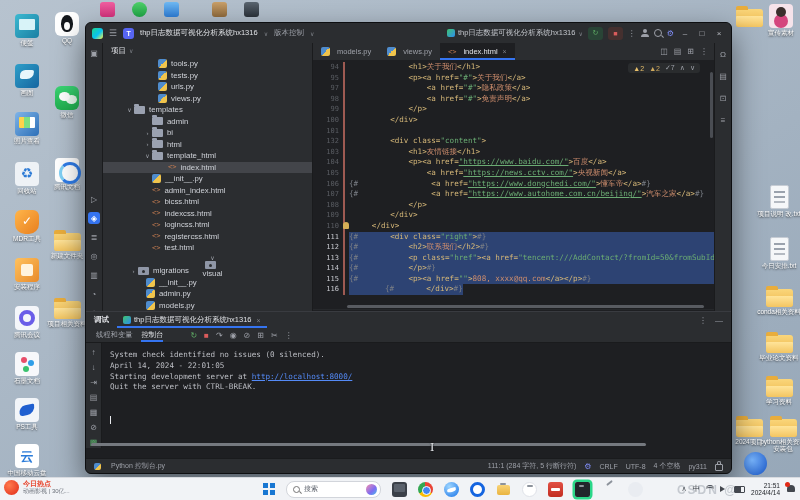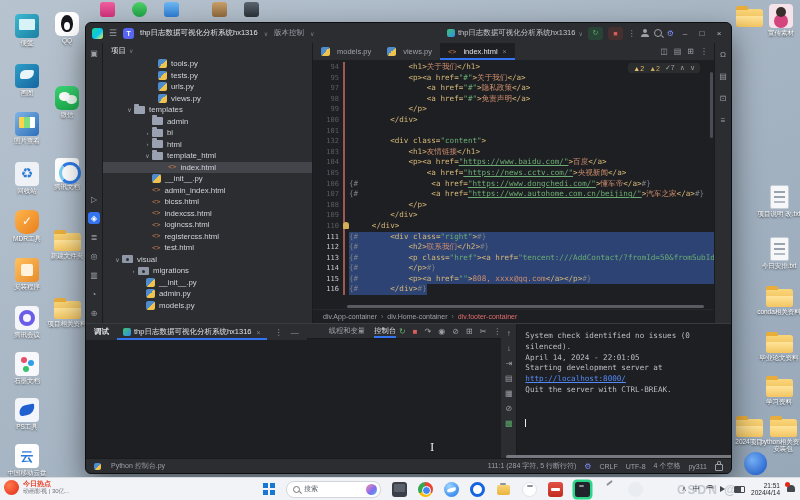--- a/index.html
+++ b/index.html
@@ -104,42 +104,42 @@
   .etab.act{color:#dfe1e5;background:#1e1f22;box-shadow:inset 0 -2px 0 #3574f0;}
   .etclose{color:#7d8087;font-size:7px;margin-left:2px;}
   .edtabs .tright{margin-left:auto;display:flex;align-items:center;gap:6px;padding-right:6px;color:#9da0a8;font-size:8px;}
   .codewrap{flex:1;position:relative;overflow:hidden;padding-top:2px;}
   .cl{display:flex;height:10.6px;line-height:10.6px;font-family:"DejaVu Sans Mono",monospace;font-size:7.6px;white-space:pre;position:relative;}
   .ln{width:26px;text-align:right;color:#5a5d63;padding-right:4px;flex:0 0 auto;font-size:7px;}
   .chg{width:2px;background:#9e5a52;flex:0 0 auto;}
   .gap{width:4px;flex:0 0 auto;}
   .code{flex:1;min-width:0;overflow:hidden;}
   .cl.sel .code{background:#2d4373;}
-  .cl.selp .code{flex:0 0 auto;background:#2d4373;}
+  .cl.selp .code{flex:0 0 auto;background:#2d4373;padding-left:36px;}
   .cl.sel .ln,.cl.selp .ln{color:#c8cad0;}
   .sg-g{color:#d5b778;}.sg-t{color:#cf8e6d;}.sg-s{color:#6aab73;}
   .sg-u{color:#6aab73;text-decoration:underline;}.sg-c{color:#7a7e85;}.sg-w{color:#bcbec4;}
   .bulb{position:absolute;left:30px;top:1.5px;width:6px;height:7px;background:#d6ae57;border-radius:3px 3px 1px 1px;}
   .inspect{position:absolute;top:3px;right:14px;display:flex;gap:5px;align-items:center;font-size:7px;color:#9da0a8;background:rgba(43,45,48,.9);padding:1px 5px;border-radius:3px;}
   .iwarn{color:#e8bf6a;}.iweak{color:#cfa95c;}.iok{color:#9da0a8;}
   .vsb{position:absolute;right:1px;top:12px;width:3px;height:66px;background:#4a4d53;border-radius:2px;}
   .hsbwrap{height:5px;position:relative;flex:0 0 auto;}
   .hsb{position:absolute;left:34px;right:10px;top:1px;height:3px;background:#585b61;border-radius:2px;}
   .bcrumb{height:13px;display:flex;align-items:center;gap:4px;padding-left:10px;font-size:7px;color:#9da0a8;border-top:1px solid #26282b;flex:0 0 auto;}
   .bsep{color:#6f7276;}
   .bc-err{color:#e06c6c;}
   .rstrip{width:16px;background:#2b2d30;border-left:1px solid #1a1b1d;display:flex;flex-direction:column;align-items:center;padding-top:5px;gap:10px;color:#9da0a8;font-size:8px;flex:0 0 auto;}
   
-  .dbg{position:absolute;left:0;right:0;top:300px;height:136px;background:#1e1f22;border-top:1px solid #393b40;display:flex;flex-direction:row;}
+  .dbg{position:absolute;left:0;right:0;top:288px;height:136px;background:#1e1f22;border-top:1px solid #393b40;display:flex;flex-direction:column;}
   .dbgh{height:16px;background:#2b2d30;display:flex;align-items:center;gap:8px;padding-left:8px;font-size:7.5px;flex:0 0 auto;}
   .dbgtitle{color:#dfe1e5;font-weight:bold;}
   .dbgtab{display:flex;align-items:center;gap:3px;padding:0 6px;height:100%;color:#dfe1e5;box-shadow:inset 0 -2px 0 #3574f0;}
   .dbgtab .ic{width:8px;height:8px;border-radius:2px;background:linear-gradient(135deg,#3ec46d,#2e8df0);}
   .dbgh .winr{margin-left:auto;display:flex;gap:8px;padding-right:8px;color:#9da0a8;font-size:8px;}
-  .dbgt{height:14px;background:#2b2d30;display:flex;align-items:center;gap:3px;padding-left:22px;border-bottom:1px solid #1a1b1d;font-size:7.3px;flex:0 0 auto;}
+  .dbgt{height:14px;background:#2b2d30;display:flex;align-items:center;gap:27px;padding-left:10px;border-bottom:1px solid #1a1b1d;font-size:7.3px;flex:0 0 auto;}
   .vtab{color:#9da0a8;height:100%;display:flex;align-items:center;}
   .vtab.act{color:#dfe1e5;box-shadow:inset 0 -2px 0 #3574f0;}
   .dbico{font-size:8px;color:#9da0a8;}
   .dbgb{flex:1;display:flex;min-width:0;position:relative;}
   .cgut{width:15px;background:#2b2d30;border-right:1px solid #1a1b1d;display:flex;flex-direction:column;align-items:center;padding-top:5px;gap:6px;font-size:7.5px;color:#9da0a8;flex:0 0 auto;}
   .cbody{flex:1;position:relative;font-family:"DejaVu Sans Mono",monospace;font-size:7.6px;line-height:10.8px;padding:7px 0 0 8px;color:#bcbec4;overflow:hidden;}
   .clink{color:#548af7;text-decoration:underline;}
   .ccaret{display:inline-block;width:1px;height:8px;background:#e8eaee;vertical-align:middle;}
   .chsb{position:absolute;left:5px;bottom:2px;width:555px;height:3px;background:#75797f;border-radius:2px;}
   
@@ -331,21 +331,21 @@
             <div class="trow" style="padding-left: 40px;">
               <span class="tch"></span>
               <span class="fi fi-html">&lt;&gt;</span>
               <span>registercss.html</span>
             </div>
             <div class="trow" style="padding-left: 40px;">
               <span class="tch"></span>
               <span class="fi fi-html">&lt;&gt;</span>
               <span>test.html</span>
             </div>
-            <div class="trow" style="padding-left: 10px;">
+            <div class="trow" style="padding-left: 10px; flex-direction: column;">
               <span class="tch">∨</span>
               <span class="fi fi-pkg"></span>
               <span>visual</span>
             </div>
             <div class="trow" style="padding-left: 26px;">
               <span class="tch">›</span>
               <span class="fi fi-pkg"></span>
               <span>migrations</span>
             </div>
             <div class="trow" style="padding-left: 34px;">

